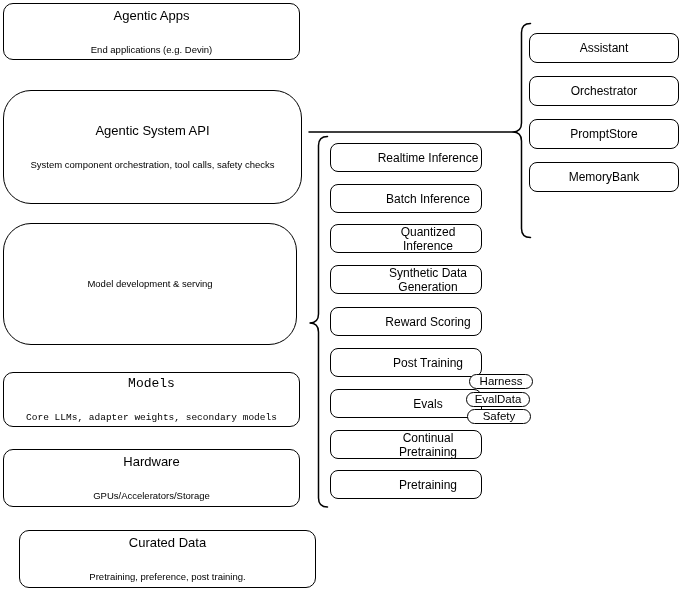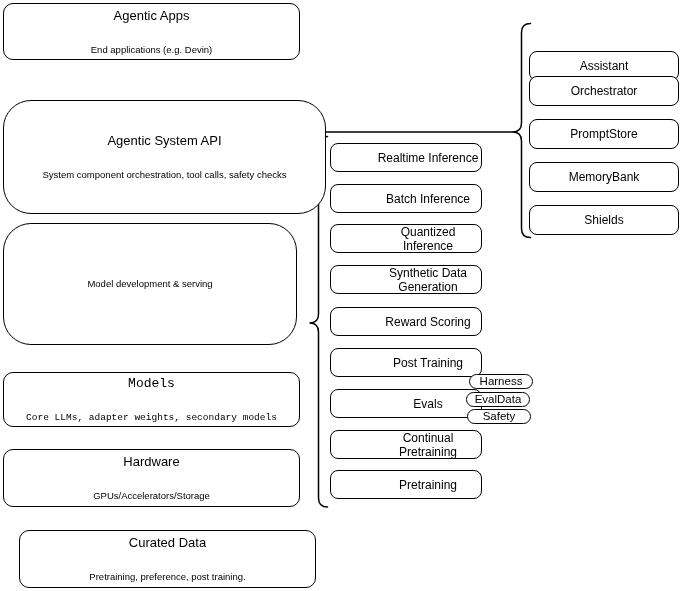--- a/index.html
+++ b/index.html
@@ -30,21 +30,21 @@
     flex-direction: column;
     align-items: center;
     justify-content: center;
     gap: 21px;
     text-align: center;
     z-index: 1;
   }
   .lbox .title { font-size: 13px; line-height: 15px; }
   .lbox .sub   { font-size: 9.5px; line-height: 12px; }
   .b1 { top: 3px;   height: 57px; }
-  .b2 { top: 100px;  height: 114px; width: 323px; border-radius: 28px; }
+  .b2 { top: 90px;  height: 114px; width: 299px; border-radius: 28px; }
   .b3 { top: 223px; height: 122px; width: 294px; border-radius: 28px; }
   .b4 { top: 372px; height: 55px; font-family: Liberation Mono, monospace; }
   .b5 { top: 449px; height: 58px; }
   .b6 { top: 530px; height: 58px; margin-left: 16px; }
 
   
   .mbox {
     position: absolute;
     left: 330px;
     width: 152px;
@@ -92,21 +92,21 @@
     background: #ffffff;
     border: 1.5px solid #000000;
     border-radius: 8px;
     display: flex;
     align-items: center;
     justify-content: center;
     font-size: 12px;
     text-align: center;
     z-index: 2;
   }
-  .r0 { top: 51px; }  .r1 { top: 76px; }  .r2 { top: 119px; }
+  .r0 { top: 33px; }  .r1 { top: 76px; }  .r2 { top: 119px; }
   .r3 { top: 162px; } .r4 { top: 205px; }
 
   
   .overlay {
     position: absolute;
     left: 0; top: 0;
     width: 682px;
     height: 591px;
     z-index: 0;
     pointer-events: none;
@@ -164,15 +164,14 @@
   <div class="mbox m8">Pretraining</div>
 
   <div class="pill p0">Harness</div>
   <div class="pill p1">EvalData</div>
   <div class="pill p2">Safety</div>
 
   <div class="rbox r0">Assistant</div>
   <div class="rbox r1">Orchestrator</div>
   <div class="rbox r2">PromptStore</div>
   <div class="rbox r3">MemoryBank</div>
-  <div class="rbox r4">Shields</div>
 
 </div>
 
 </body></html>

